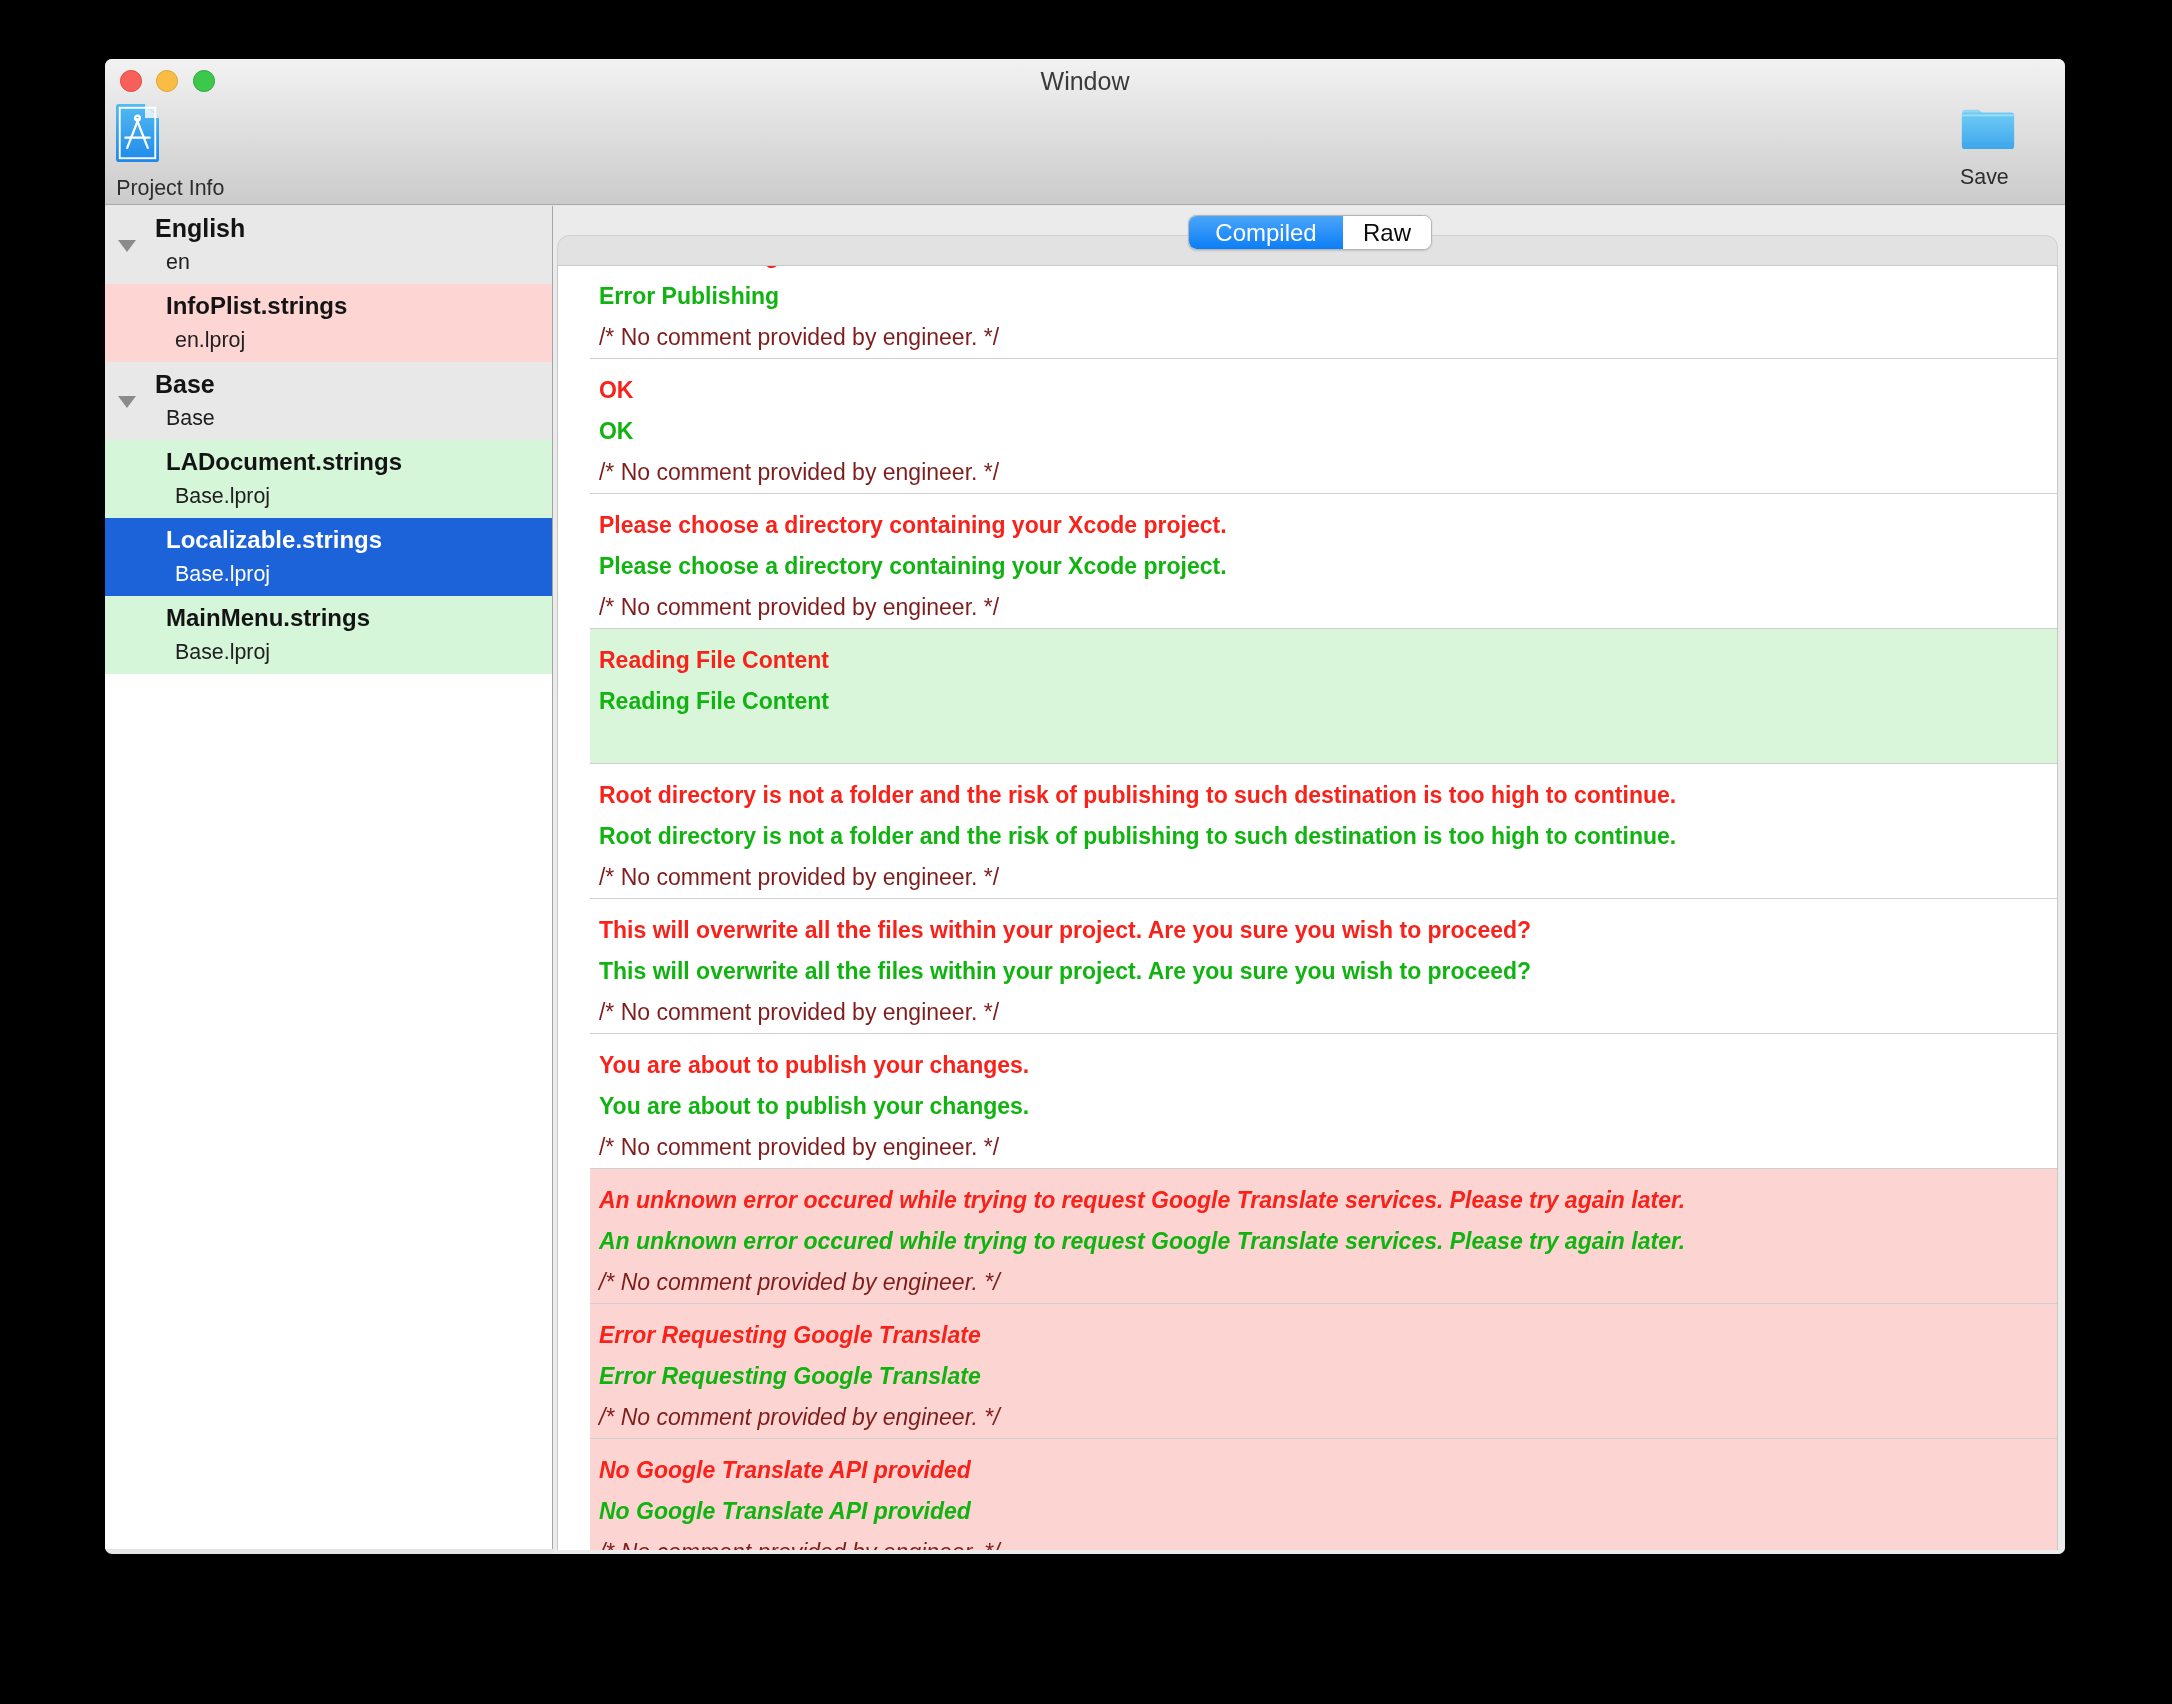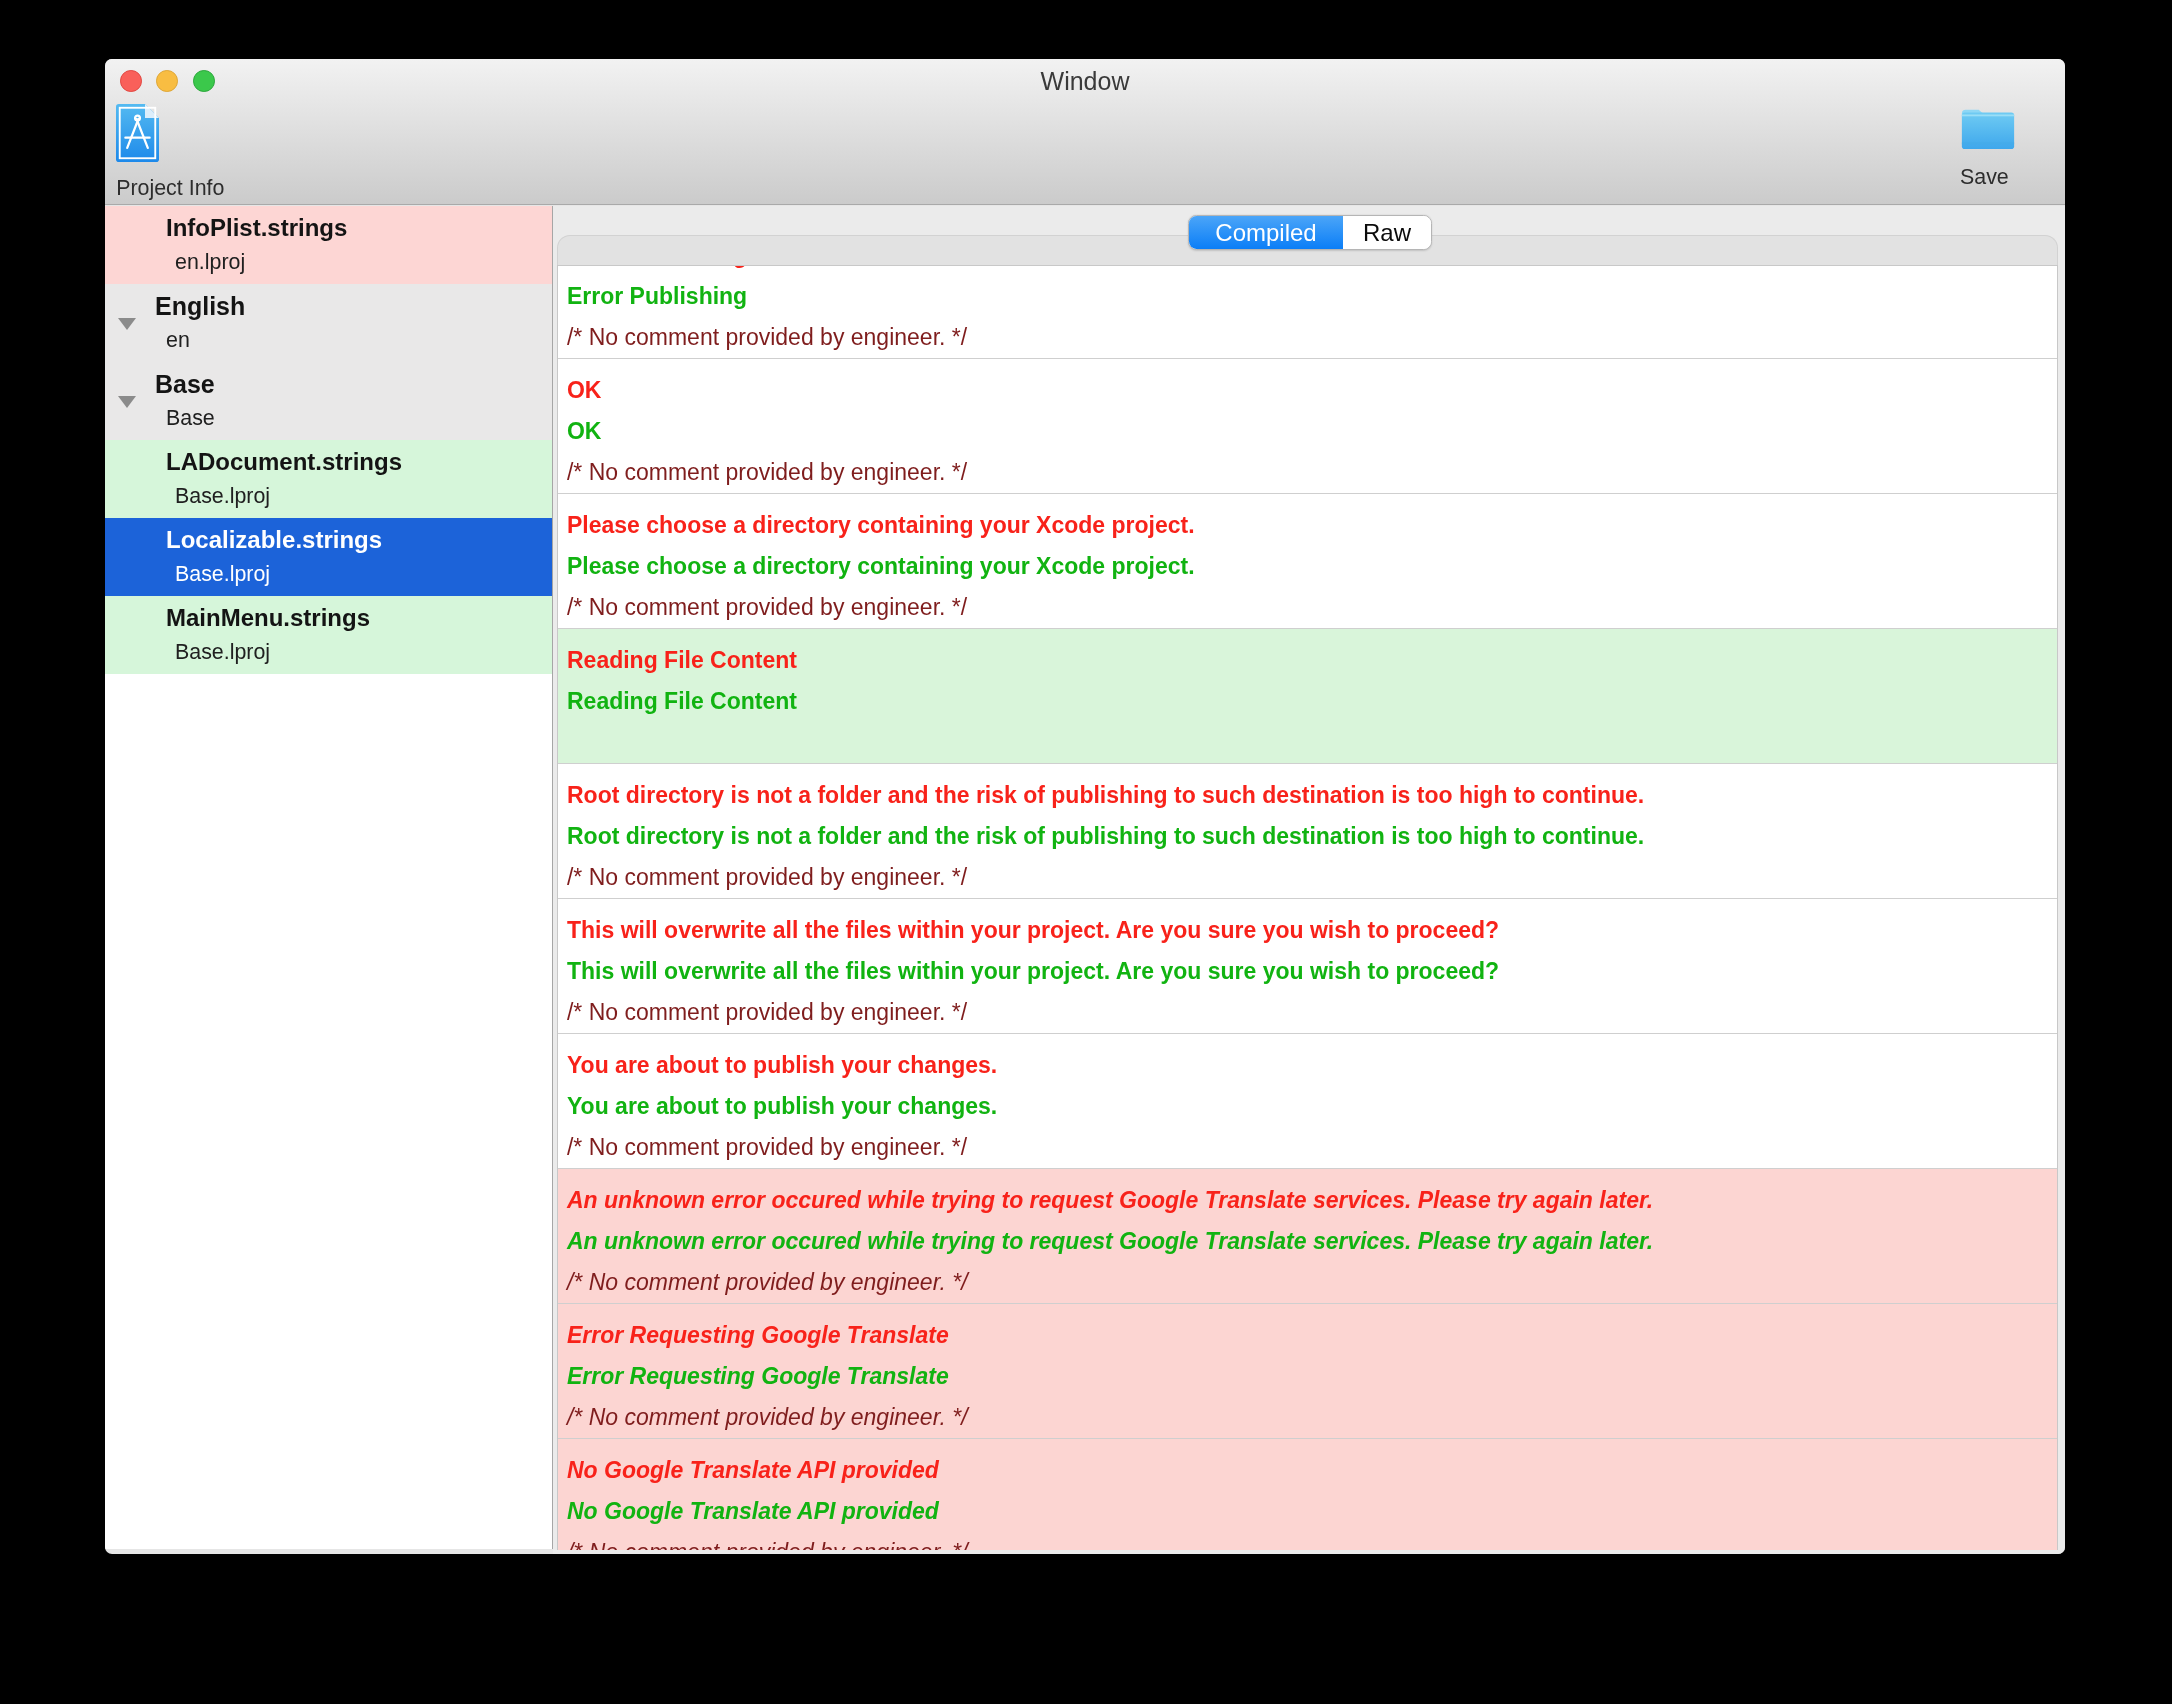--- a/index.html
+++ b/index.html
@@ -68,21 +68,21 @@
   }
   .seg-btn{height:100%;display:flex;align-items:center;justify-content:center;font-size:24px;cursor:default;}
   .seg-compiled{width:154px;background:linear-gradient(#4ba5f8,#0b7ef7);color:#fff;}
   .seg-raw{flex:1;background:#fff;color:#0b0b0b;}
   
   .table-clip{
     position:absolute;left:3.7px;top:59px;width:1501px;height:1285px;
     background:#fff;border:1.9px solid #c8c8c8;border-bottom:none;
     box-sizing:border-box;overflow:hidden;
   }
-  .rows{margin-top:-42px;}
+  .rows{margin-top:-42px;margin-left:32px;}
   .entry{
     height:135px;box-sizing:border-box;border-bottom:1.9px solid #cfcfcf;
     padding:11.2px 11.2px 0 9.3px;overflow:hidden;
   }
   .entry.bg-white{background:#ffffff;}
   .entry.bg-green{background:#d9f5da;}
   .entry.bg-pink{background:#fcd5d2;font-style:italic;}
   .entry div{font-size:23px;line-height:41px;white-space:nowrap;}
   .ek{color:#f8221a;font-weight:bold;}
   .ev{color:#11b311;font-weight:bold;}
@@ -135,29 +135,29 @@
           <rect x="2" y="9" width="56" height="39" rx="3" fill="url(#gfold)"></rect>
           <rect x="2" y="11" width="56" height="2" fill="#9adef7"></rect>
           <rect x="2" y="41" width="56" height="2" fill="#45abe8" opacity="0.7"></rect>
         </svg>
       </span>
       <span class="tb-label">Save</span>
     </div>
   </div>
 
   <div class="sidebar" id="sidebar">
-      <div class="side-row bg-pink file">
-
-    <span class="side-title">InfoPlist.strings</span>
-    <span class="side-sub">en.lproj</span>
-  </div>
       <div class="side-row bg-grey section">
     <span class="tri"></span>
     <span class="side-title">English</span>
     <span class="side-sub">en</span>
+  </div>
+      <div class="side-row bg-pink file">
+
+    <span class="side-title">InfoPlist.strings</span>
+    <span class="side-sub">en.lproj</span>
   </div>
       <div class="side-row bg-grey section">
     <span class="tri"></span>
     <span class="side-title">Base</span>
     <span class="side-sub">Base</span>
   </div>
       <div class="side-row bg-green file">
 
     <span class="side-title">LADocument.strings</span>
     <span class="side-sub">Base.lproj</span>

